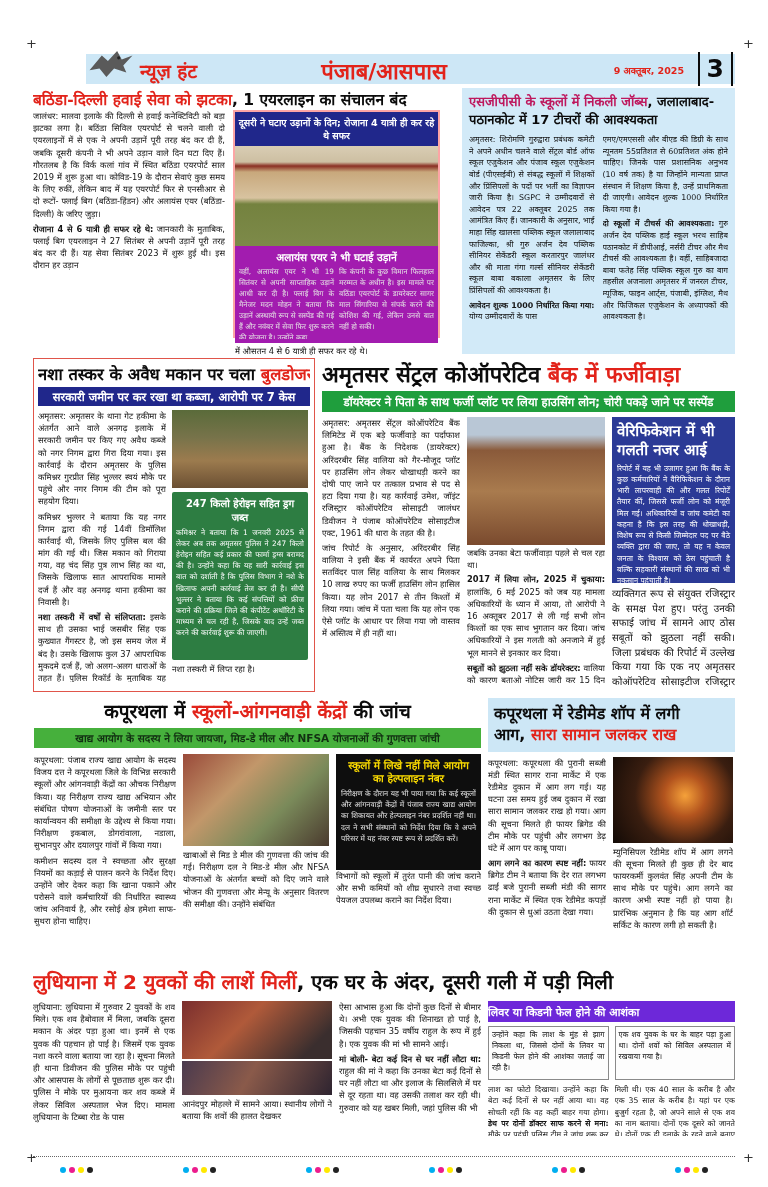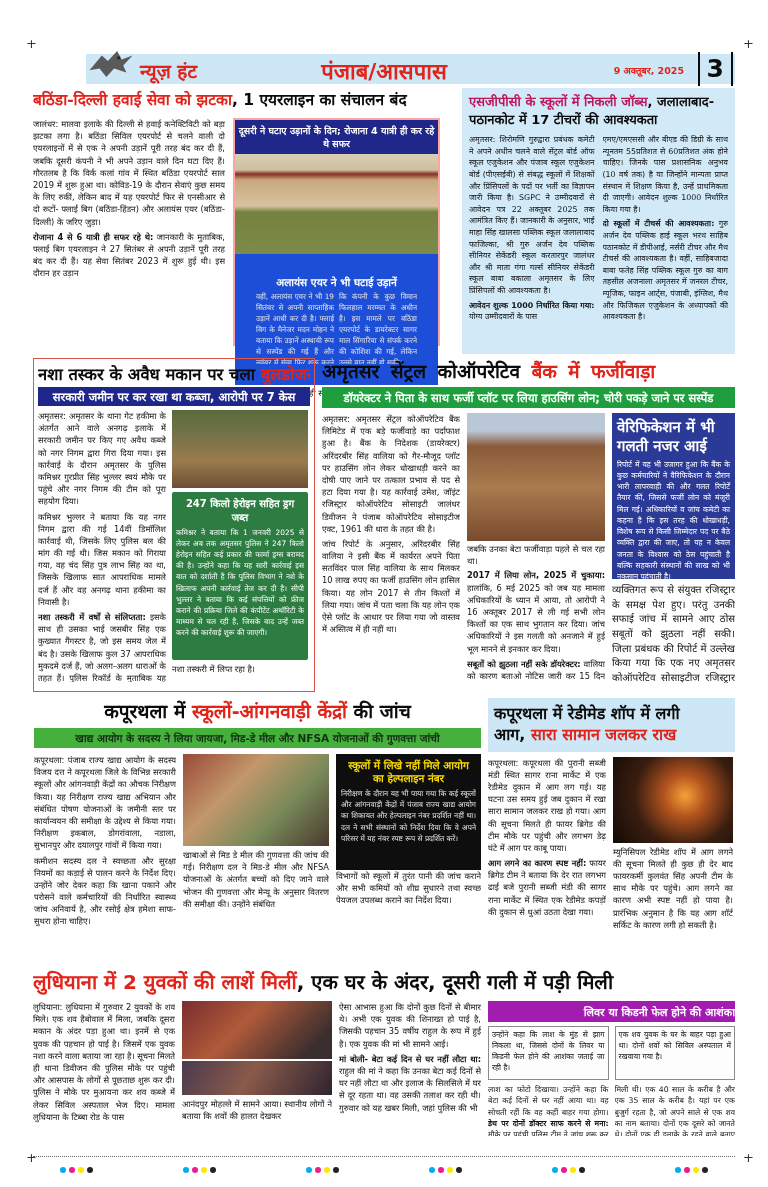--- a/index.html
+++ b/index.html
@@ -24,27 +24,27 @@
   .hl { font-weight:700; color:#0b0b0b; white-space:nowrap; overflow:hidden; }
   .hl .red { color:#e2231a; }
   .bt { font-size:8.3px; line-height:1.47; text-align:justify; color:#141414; }
   .bt p { margin-bottom:3px; }
   .lead { font-weight:700; }
   .col { overflow:hidden; }
 
   
   .story-flight { position:absolute; left:33px; top:88px; width:425px; height:266px; }
   .hl-flight { font-size:15.5px; }
-  .flight-body { display:flex; gap:8px; margin-top:8px; height:228px; }
+  .flight-body { display:flex; gap:8px; height:228px; }
   .flight-c1 { width:192px; }
   .flight-box { width:207px; border:2px solid #fca5a5; }
   .navy-head { background:#20278b; color:#fff; font-size:9.5px; font-weight:700; text-align:center; padding:4px 2px; }
   .airport-photo { height:100px; background:
      linear-gradient(180deg,#d9cdb4 0%,#cdbfa2 16%,#8a2f23 20%,#c8a87c 26%,#d8c3a0 52%,#74823f 58%,#7d8a49 100%); }
-  .black-box { background:#1d4ed8; color:#e6e6e6; padding:21px; }
+  .black-box { background:#a21caf; color:#e6e6e6; padding:4px; }
   .black-box .bb-title { color:#ffffff; font-weight:700; font-size:10.5px; text-align:center; margin-bottom:3px; }
   .bb-cols { display:flex; gap:5px; font-size:7.3px; line-height:1.5; text-align:justify; height:72px; overflow:hidden; }
   .bb-cols div { flex:1; }
   .flight-tail { font-size:8.3px; margin-top:2px; }
 
   
   .story-sgpc { position:absolute; left:462px; top:88px; width:273px; height:266px; background:#d2eaf8; }
   .sgpc-head { padding:5px 7px 3px; font-size:13px; font-weight:700; line-height:1.35; color:#0b0b0b; }
   .sgpc-head .red { color:#be185d; }
   .sgpc-body { display:flex; gap:8px; padding:3px 7px; height:208px; }
@@ -59,21 +59,21 @@
   .bull-c1 { width:128px; }
   .bull-c2 { width:136px; }
   .bulldozer-photo { height:78px; background:linear-gradient(180deg,#5a6b3a 0%,#77734a 35%,#9c7b4e 65%,#6b4f33 100%); }
   .green-box { background:#2d7d42; color:#fff; margin-top:4px; padding:4px; height:168px; overflow:hidden; border-radius:2px; }
   .green-box .gb-title { font-weight:700; font-size:10px; text-align:center; margin-bottom:3px; }
   .green-box .gb-text { font-size:7.4px; line-height:1.5; text-align:justify; }
   .bull-tail { font-size:8.3px; margin-top:3px; }
 
   
   .story-bank { position:absolute; left:322px; top:358px; width:413px; height:334px; }
-  .hl-bank { font-size:19px;font-family:Liberation Mono, monospace; }
+  .hl-bank { font-size:22px; }
   .sub-green { background:#1f9e3d; color:#fff; font-weight:700; font-size:11.5px; text-align:center;
                white-space:nowrap; overflow:hidden; padding:3px 0; margin-top:3px; }
   .bank-body { display:flex; gap:7px; margin-top:5px; height:270px; }
   .bank-c1 { width:138px; }
   .bank-c2 { width:138px; }
   .bank-c3 { width:123px; }
   .bank-photo { height:128px; background:
      linear-gradient(180deg,#b9c7d6 0%,#b9c7d6 14%,#8a5a3a 26%,#a97b4e 58%,#7a4a2e 100%); }
   .bank-c2 .bt { margin-top:2px; }
   .blue-panel { background:#2b3a96; color:#fff; padding:5px; height:166px; overflow:hidden; }
@@ -111,21 +111,21 @@
   .story-ludhiana { position:absolute; left:33px; top:968px; width:702px; height:180px; }
   .hl-ludh { font-size:20px; }
   .ludh-body { display:flex; gap:7px; margin-top:6px; height:138px; }
   .ludh-c1 { width:142px; }
   .ludh-c2 { width:150px; }
   .ludh-c3 { width:142px; }
   .ludh-c4 { width:247px; }
   .ludh-photo1 { height:58px; background:linear-gradient(135deg,#7a2e2e 0%,#b05a3a 40%,#3a2e2e 85%); }
   .ludh-photo2 { height:34px; margin-top:2px; background:linear-gradient(120deg,#4a3a4e 0%,#8a5a4a 45%,#2e2430 100%); }
   .ludh-c2 .bt { margin-top:3px; }
-  .green-bar { background:#a21caf; color:#fff; font-weight:700; font-size:11px; text-align:right;
+  .green-bar { background:#6d28d9; color:#fff; font-weight:700; font-size:11px; text-align:left;
                white-space:nowrap; overflow:hidden; padding:3px 0; }
   .ludh-boxes { display:flex; gap:6px; margin-top:4px; }
   .ludh-boxes .lb { flex:1; border:1px solid #8a8a8a; background:#fdfdfd; padding:3px; font-size:7.5px; line-height:1.45; text-align:justify; height:54px; overflow:hidden; }
   .ludh-tailcols { display:flex; gap:6px; margin-top:4px; height:52px; overflow:hidden; }
   .ludh-tailcols .col { flex:1; font-size:7.7px; }
 
   
   .foot-rule { position:absolute; left:33px; right:33px; bottom:30px; border-top:1px dotted #666; }
   .dots-row { position:absolute; left:60px; right:60px; bottom:14px; display:flex; justify-content:space-between; }
   .dot-group { display:flex; gap:3px; }

